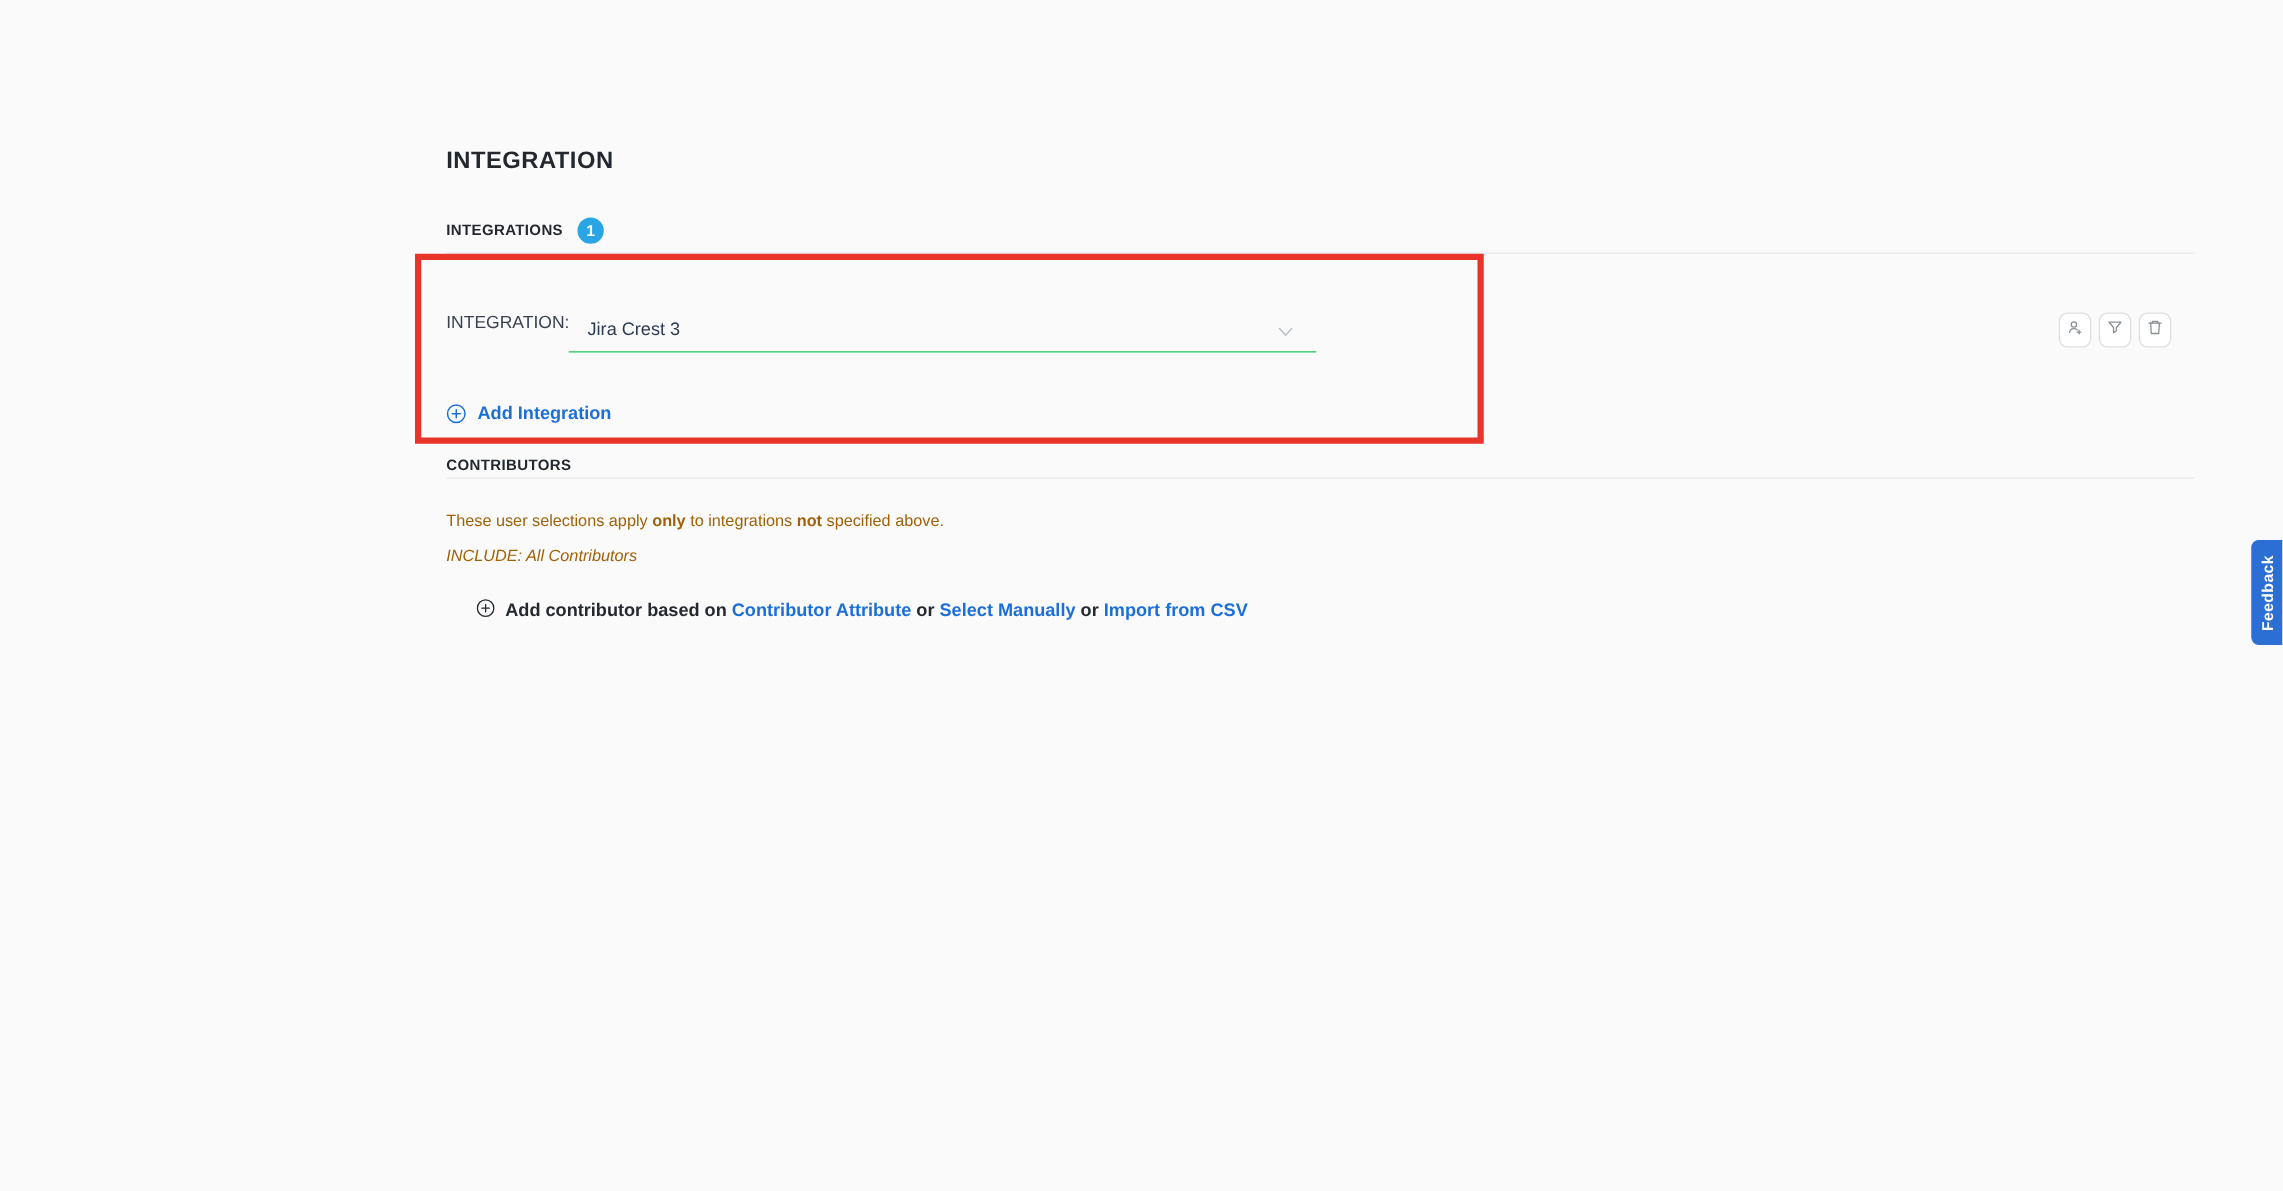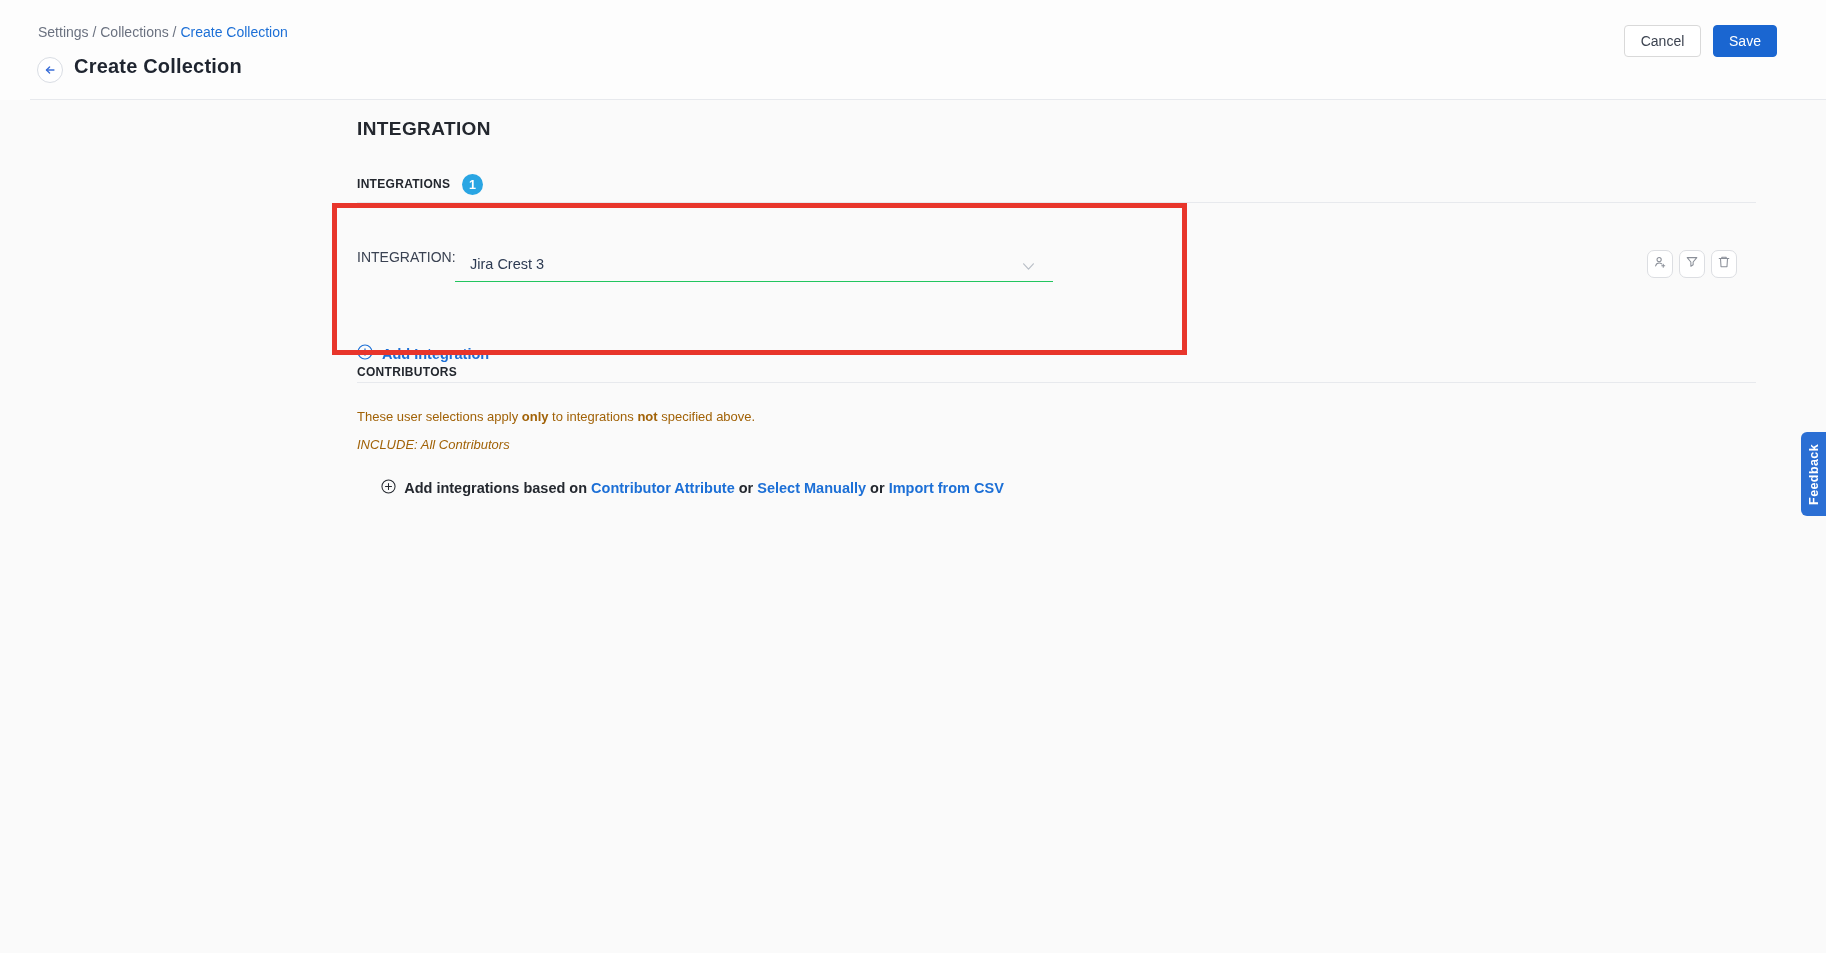--- a/index.html
+++ b/index.html
@@ -58,21 +58,21 @@
     border-bottom:1px solid #22c55e;}
   .select-value{position:absolute;top:8px;left:15px;font-size:14.5px;color:#2c3a52;}
   .select-chevron{position:absolute;top:11px;right:18px;color:#b9bfc7;}
 
   .icon-btn{position:absolute;top:250px;width:26px;height:28px;background:#fff;border:1px solid #dcdee2;
     border-radius:7px;display:flex;align-items:center;justify-content:center;cursor:pointer;color:#8a8f98;}
   .icon-btn-1{left:1647px;}
   .icon-btn-2{left:1679px;}
   .icon-btn-3{left:1711px;}
 
-  .add-link{position:absolute;display:flex;align-items:center;gap:9px;cursor:pointer;margin-top:21px;}
+  .add-link{position:absolute;display:flex;gap:9px;cursor:pointer;}
   .add-integration{top:323px;left:357px;color:var(--link-blue);font-size:14.5px;font-weight:bold;}
 
   .note-line{position:absolute;left:357px;font-size:13px;color:#a16207;white-space:pre;}
   .note-text{top:409px;}
   .include-line{top:437px;font-style:italic;}
   .note-line b{font-weight:bold;}
 
   .add-contrib{position:absolute;top:463px;left:357px;display:flex;align-items:center;gap:8px;
     font-size:14.5px;font-weight:bold;color:#24282f;white-space:pre;}
   .add-contrib .link{color:var(--link-blue);cursor:pointer;}
@@ -85,37 +85,20 @@
   .feedback-tab{position:absolute;top:432px;right:0;width:25px;height:84px;background:var(--feedback-blue);
     border-radius:6px 0 0 6px;display:flex;align-items:center;justify-content:center;cursor:pointer;z-index:30;}
   .feedback-tab span{writing-mode:vertical-rl;transform:rotate(180deg);color:#fff;font-size:12.5px;
     font-weight:bold;letter-spacing:.4px;}
 </style>
 </head>
 <body>
 
 <div class="page">
 
-  <div class="header">
-    <div class="breadcrumb"><span>Settings / Collections / </span><span class="crumb-current">Create Collection</span></div>
-
-    <div class="back-btn">
-      <span>
-        <svg width="14" height="14" viewBox="0 0 16 16" fill="none" stroke="#3b6fd8" stroke-width="1.6" stroke-linecap="round" stroke-linejoin="round">
-          <path d="M12.5 8H4"></path>
-            <path d="M7.5 4.5 4 8l3.5 3.5"></path>
-        </svg>
-      </span>
-    </div>
-    <div class="page-title">Create Collection</div>
-
-    <div class="btn btn-cancel">Cancel</div>
-    <div class="btn btn-save">Save</div>
-    <div class="header-divider"></div>
-  </div>
 
 
   <div class="main-title">INTEGRATION</div>
 
   <div class="section-label integrations-label">INTEGRATIONS</div>
   <div class="count-badge">1</div>
   <div class="divider divider-1"></div>
 
   <div class="integration-label">INTEGRATION:</div>
 
@@ -171,21 +154,21 @@
 
   <div class="note-line include-line">INCLUDE: All Contributors</div>
 
   <div class="add-contrib">
     <span>
       <svg width="15" height="15" viewBox="0 0 16 16" fill="none" stroke="#24282f" stroke-width="1.1" stroke-linecap="round">
         <circle cx="8" cy="8" r="7"></circle>
           <path d="M8 4.8v6.4M4.8 8h6.4"></path>
       </svg>
     </span>
-    <span><span>Add integrations based on </span><span class="link">Contributor Attribute</span><span> or </span><span class="link">Select Manually</span><span> or </span><span class="link">Import from CSV</span></span>
+    <span><span>Add contributor based on </span><span class="link">Contributor Attribute</span><span> or </span><span class="link">Select Manually</span><span> or </span><span class="link">Import from CSV</span></span>
   </div>
 
   <div class="annotation-rect"></div>
 
   <div class="feedback-tab">
     <span>Feedback</span>
   </div>
 
 </div>
 

